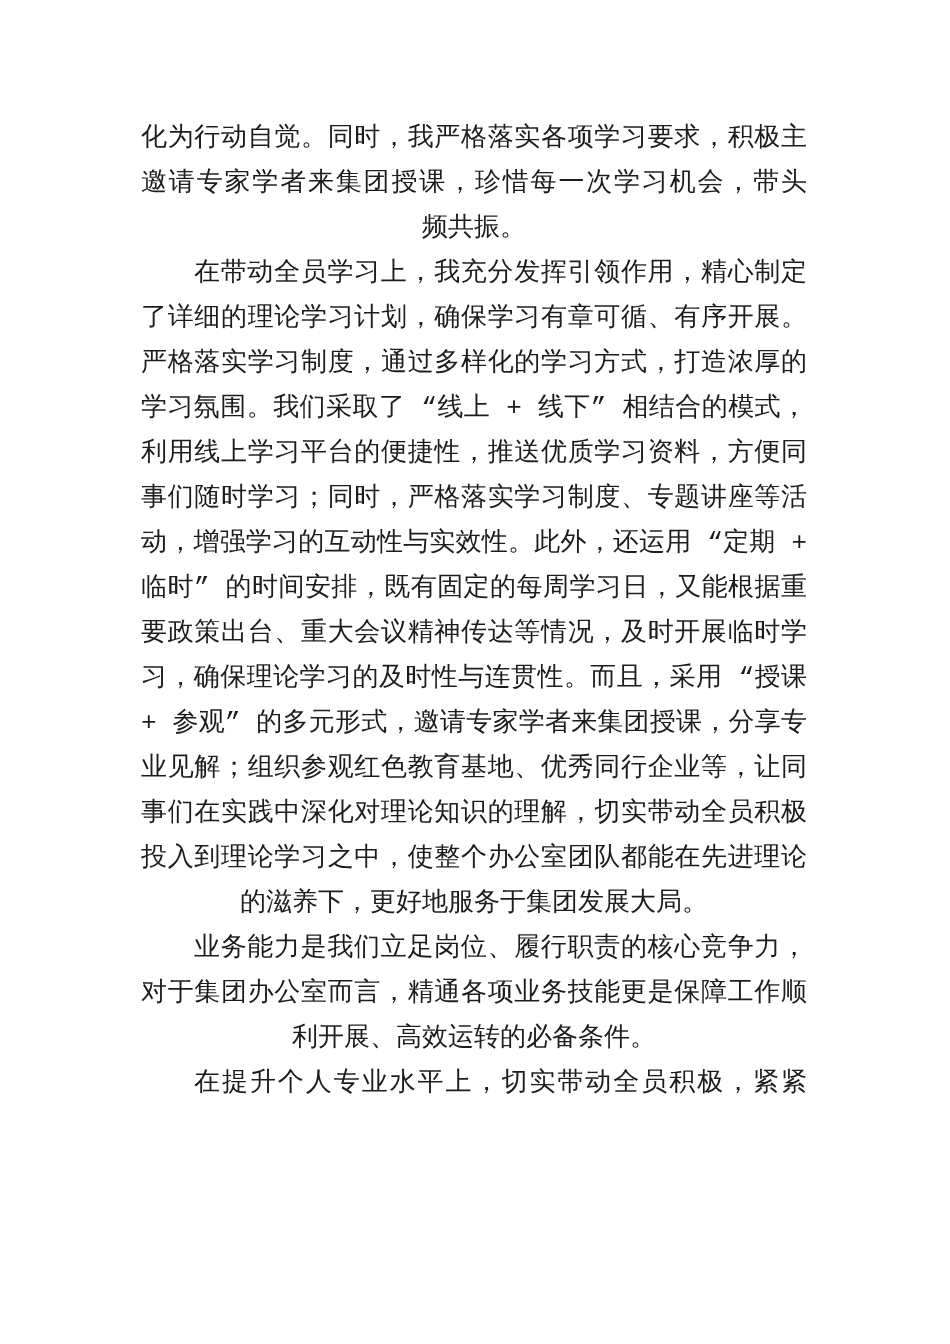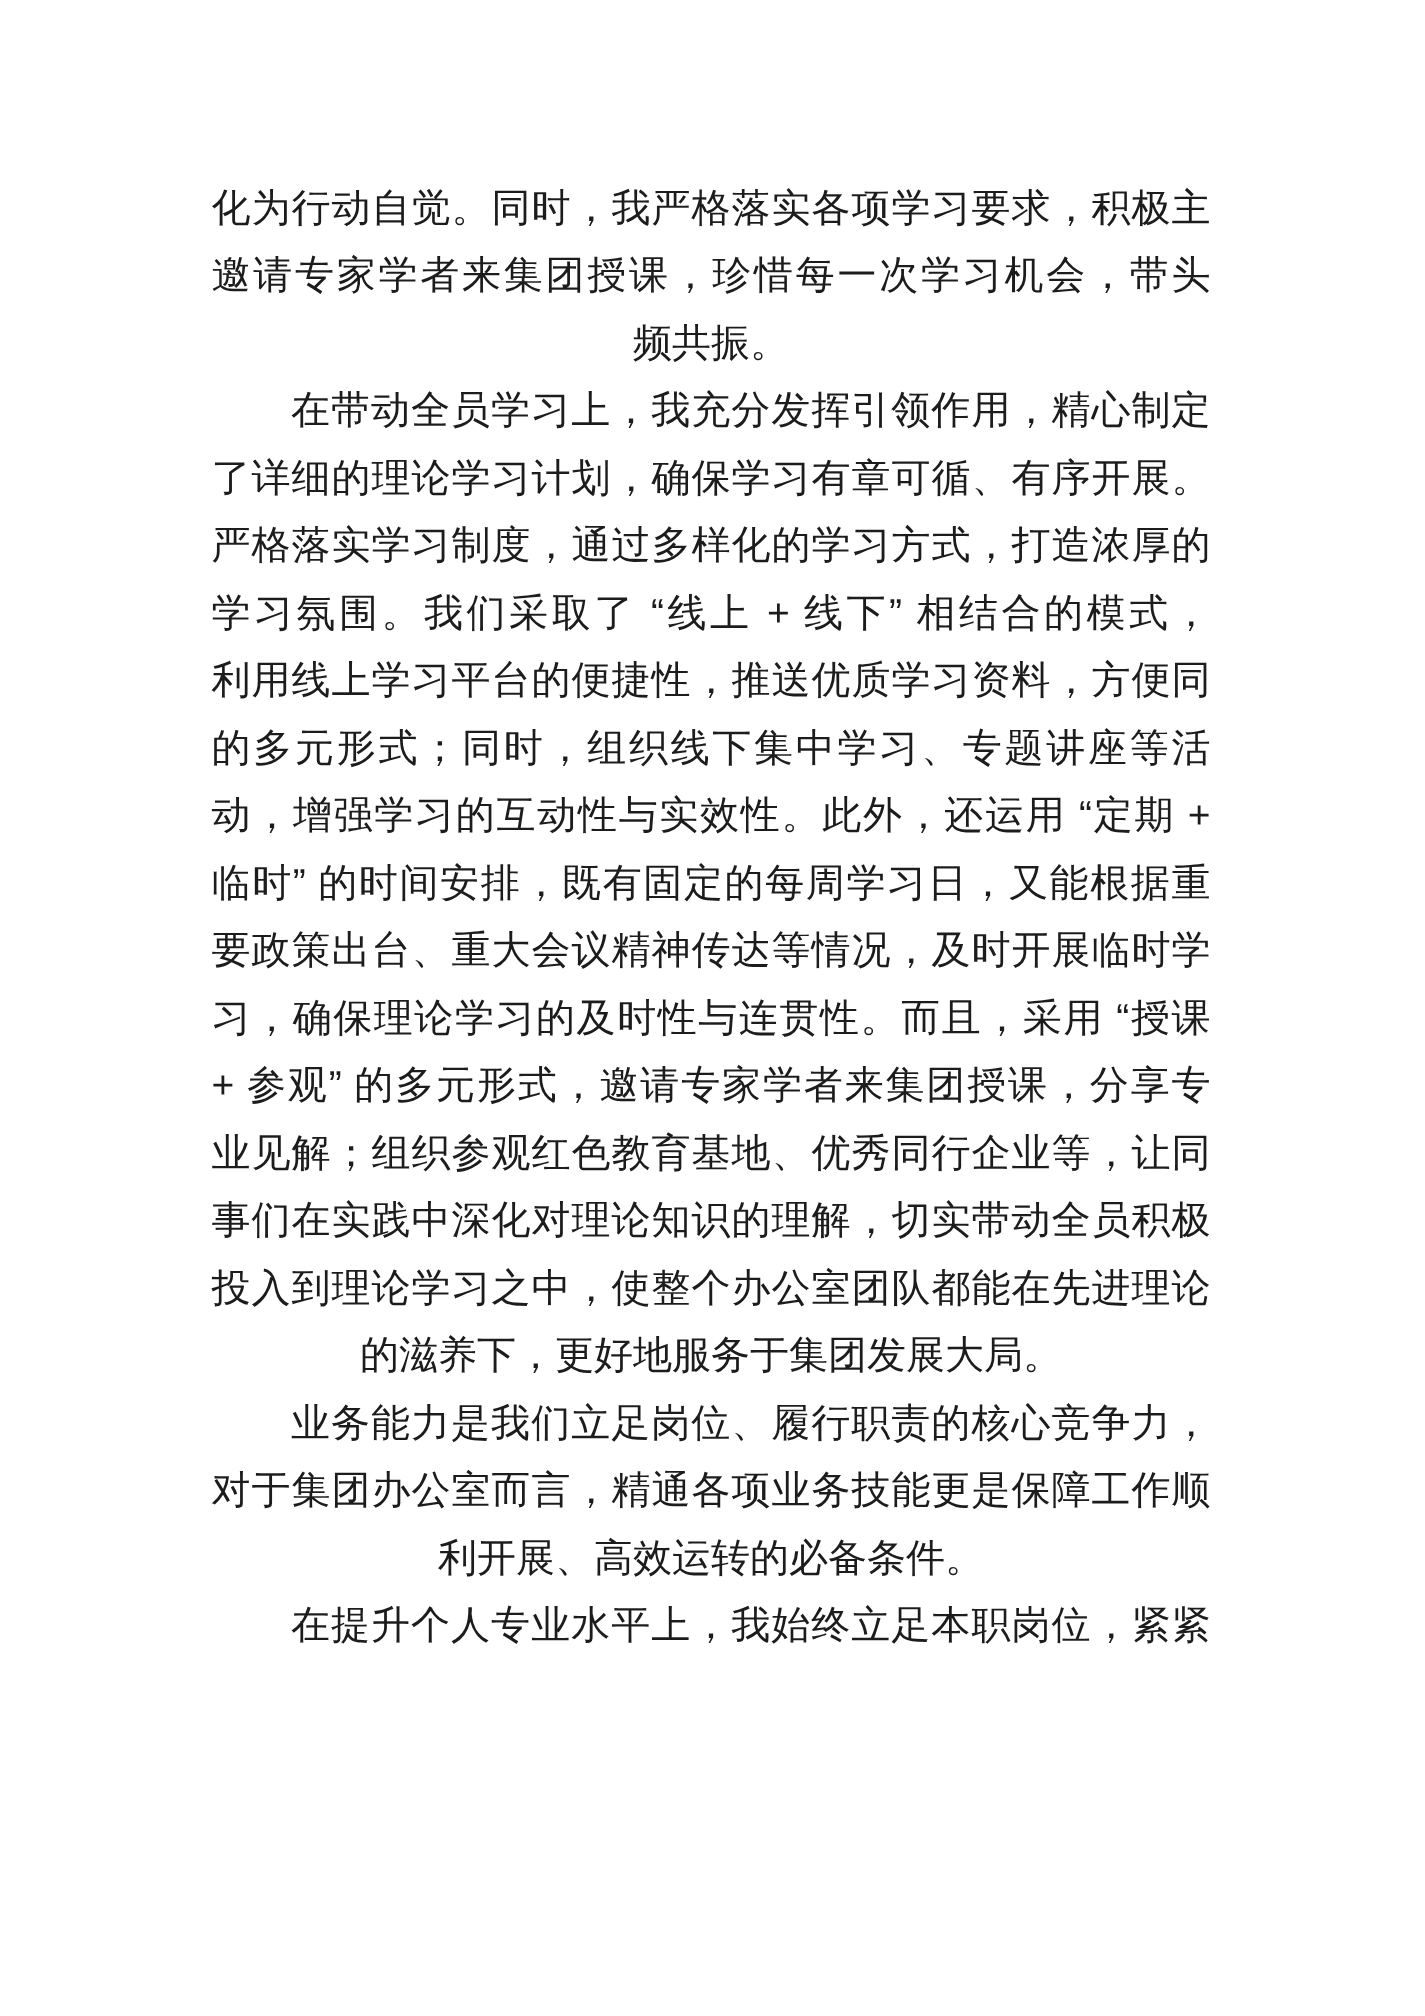--- a/index.html
+++ b/index.html
@@ -6,21 +6,21 @@
     margin: 0;
     padding: 0;
     background: #ffffff;
   }
   .page {
     position: relative;
     width: 950px;
     height: 1240px;
     background: #ffffff;
     overflow: hidden;
-    font-family: Liberation Sans, sans-serif;
+    font-family: Liberation Mono, monospace;
     color: #1c1c1c;
   }
   .content {
     position: absolute;
     left: 141px;
     top: 116px;
     width: 666px;
   }
   .line {
     height: 45px;
@@ -49,28 +49,28 @@
 <div class="page" style="background: rgb(255, 255, 255); color: rgb(28, 28, 28);">
   <div class="content" id="text-content">
       <div class="line justify">化为行动自觉。同时，我严格落实各项学习要求，积极主</div>
       <div class="line justify">邀请专家学者来集团授课，珍惜每一次学习机会，带头</div>
       <div class="line">频共振。</div>
       <div class="line justify indent">在带动全员学习上，我充分发挥引领作用，精心制定</div>
       <div class="line justify">了详细的理论学习计划，确保学习有章可循、有序开展。</div>
       <div class="line justify">严格落实学习制度，通过多样化的学习方式，打造浓厚的</div>
       <div class="line justify">学习氛围。我们采取了 “线上 + 线下” 相结合的模式，</div>
       <div class="line justify">利用线上学习平台的便捷性，推送优质学习资料，方便同</div>
-      <div class="line justify">的多元形式；同时，组织线下集中学习、专题讲座等活</div>
+      <div class="line justify">事们随时学习；同时，严格落实学习制度、专题讲座等活</div>
       <div class="line justify">动，增强学习的互动性与实效性。此外，还运用 “定期 +</div>
       <div class="line justify">临时” 的时间安排，既有固定的每周学习日，又能根据重</div>
       <div class="line justify">要政策出台、重大会议精神传达等情况，及时开展临时学</div>
       <div class="line justify">习，确保理论学习的及时性与连贯性。而且，采用 “授课</div>
       <div class="line justify">+ 参观” 的多元形式，邀请专家学者来集团授课，分享专</div>
       <div class="line justify">业见解；组织参观红色教育基地、优秀同行企业等，让同</div>
       <div class="line justify">事们在实践中深化对理论知识的理解，切实带动全员积极</div>
       <div class="line justify">投入到理论学习之中，使整个办公室团队都能在先进理论</div>
       <div class="line">的滋养下，更好地服务于集团发展大局。</div>
       <div class="line justify indent">业务能力是我们立足岗位、履行职责的核心竞争力，</div>
       <div class="line justify">对于集团办公室而言，精通各项业务技能更是保障工作顺</div>
       <div class="line">利开展、高效运转的必备条件。</div>
-      <div class="line justify indent">在提升个人专业水平上，我始终立足本职岗位，紧紧</div>
+      <div class="line justify indent">在提升个人专业水平上，切实带动全员积极，紧紧</div>
     </div>
 </div>
 
 </body></html>

